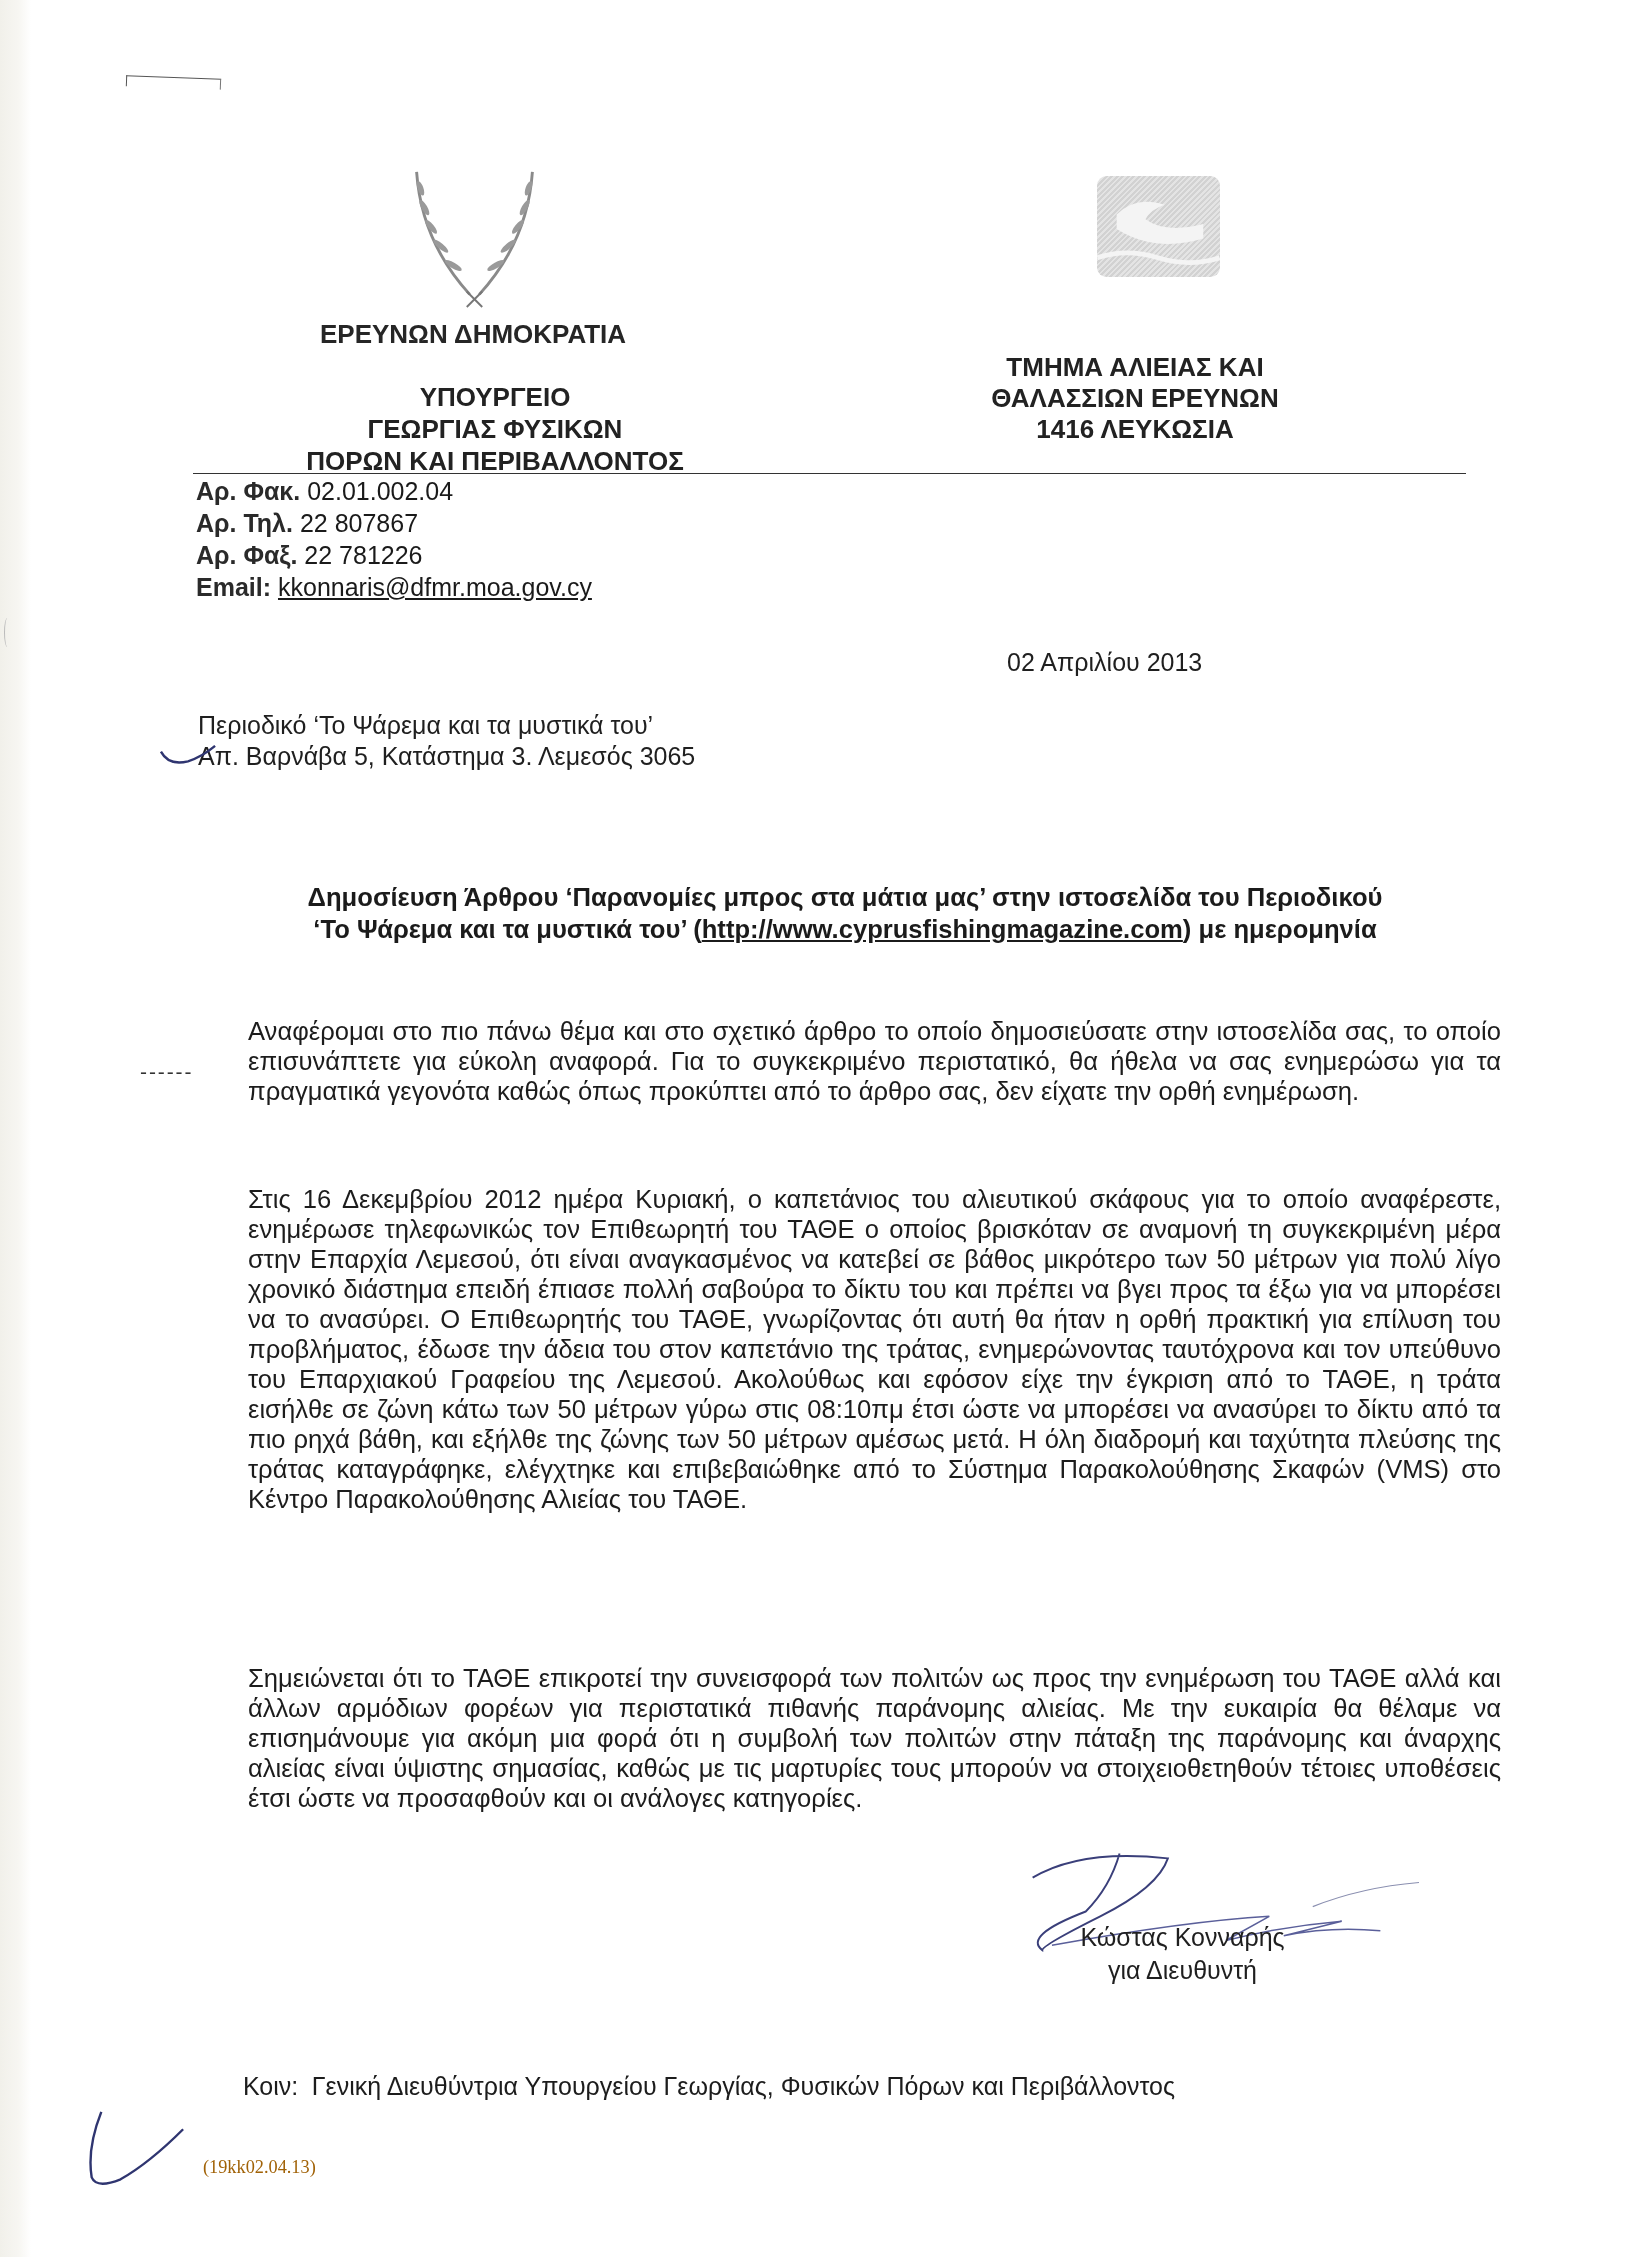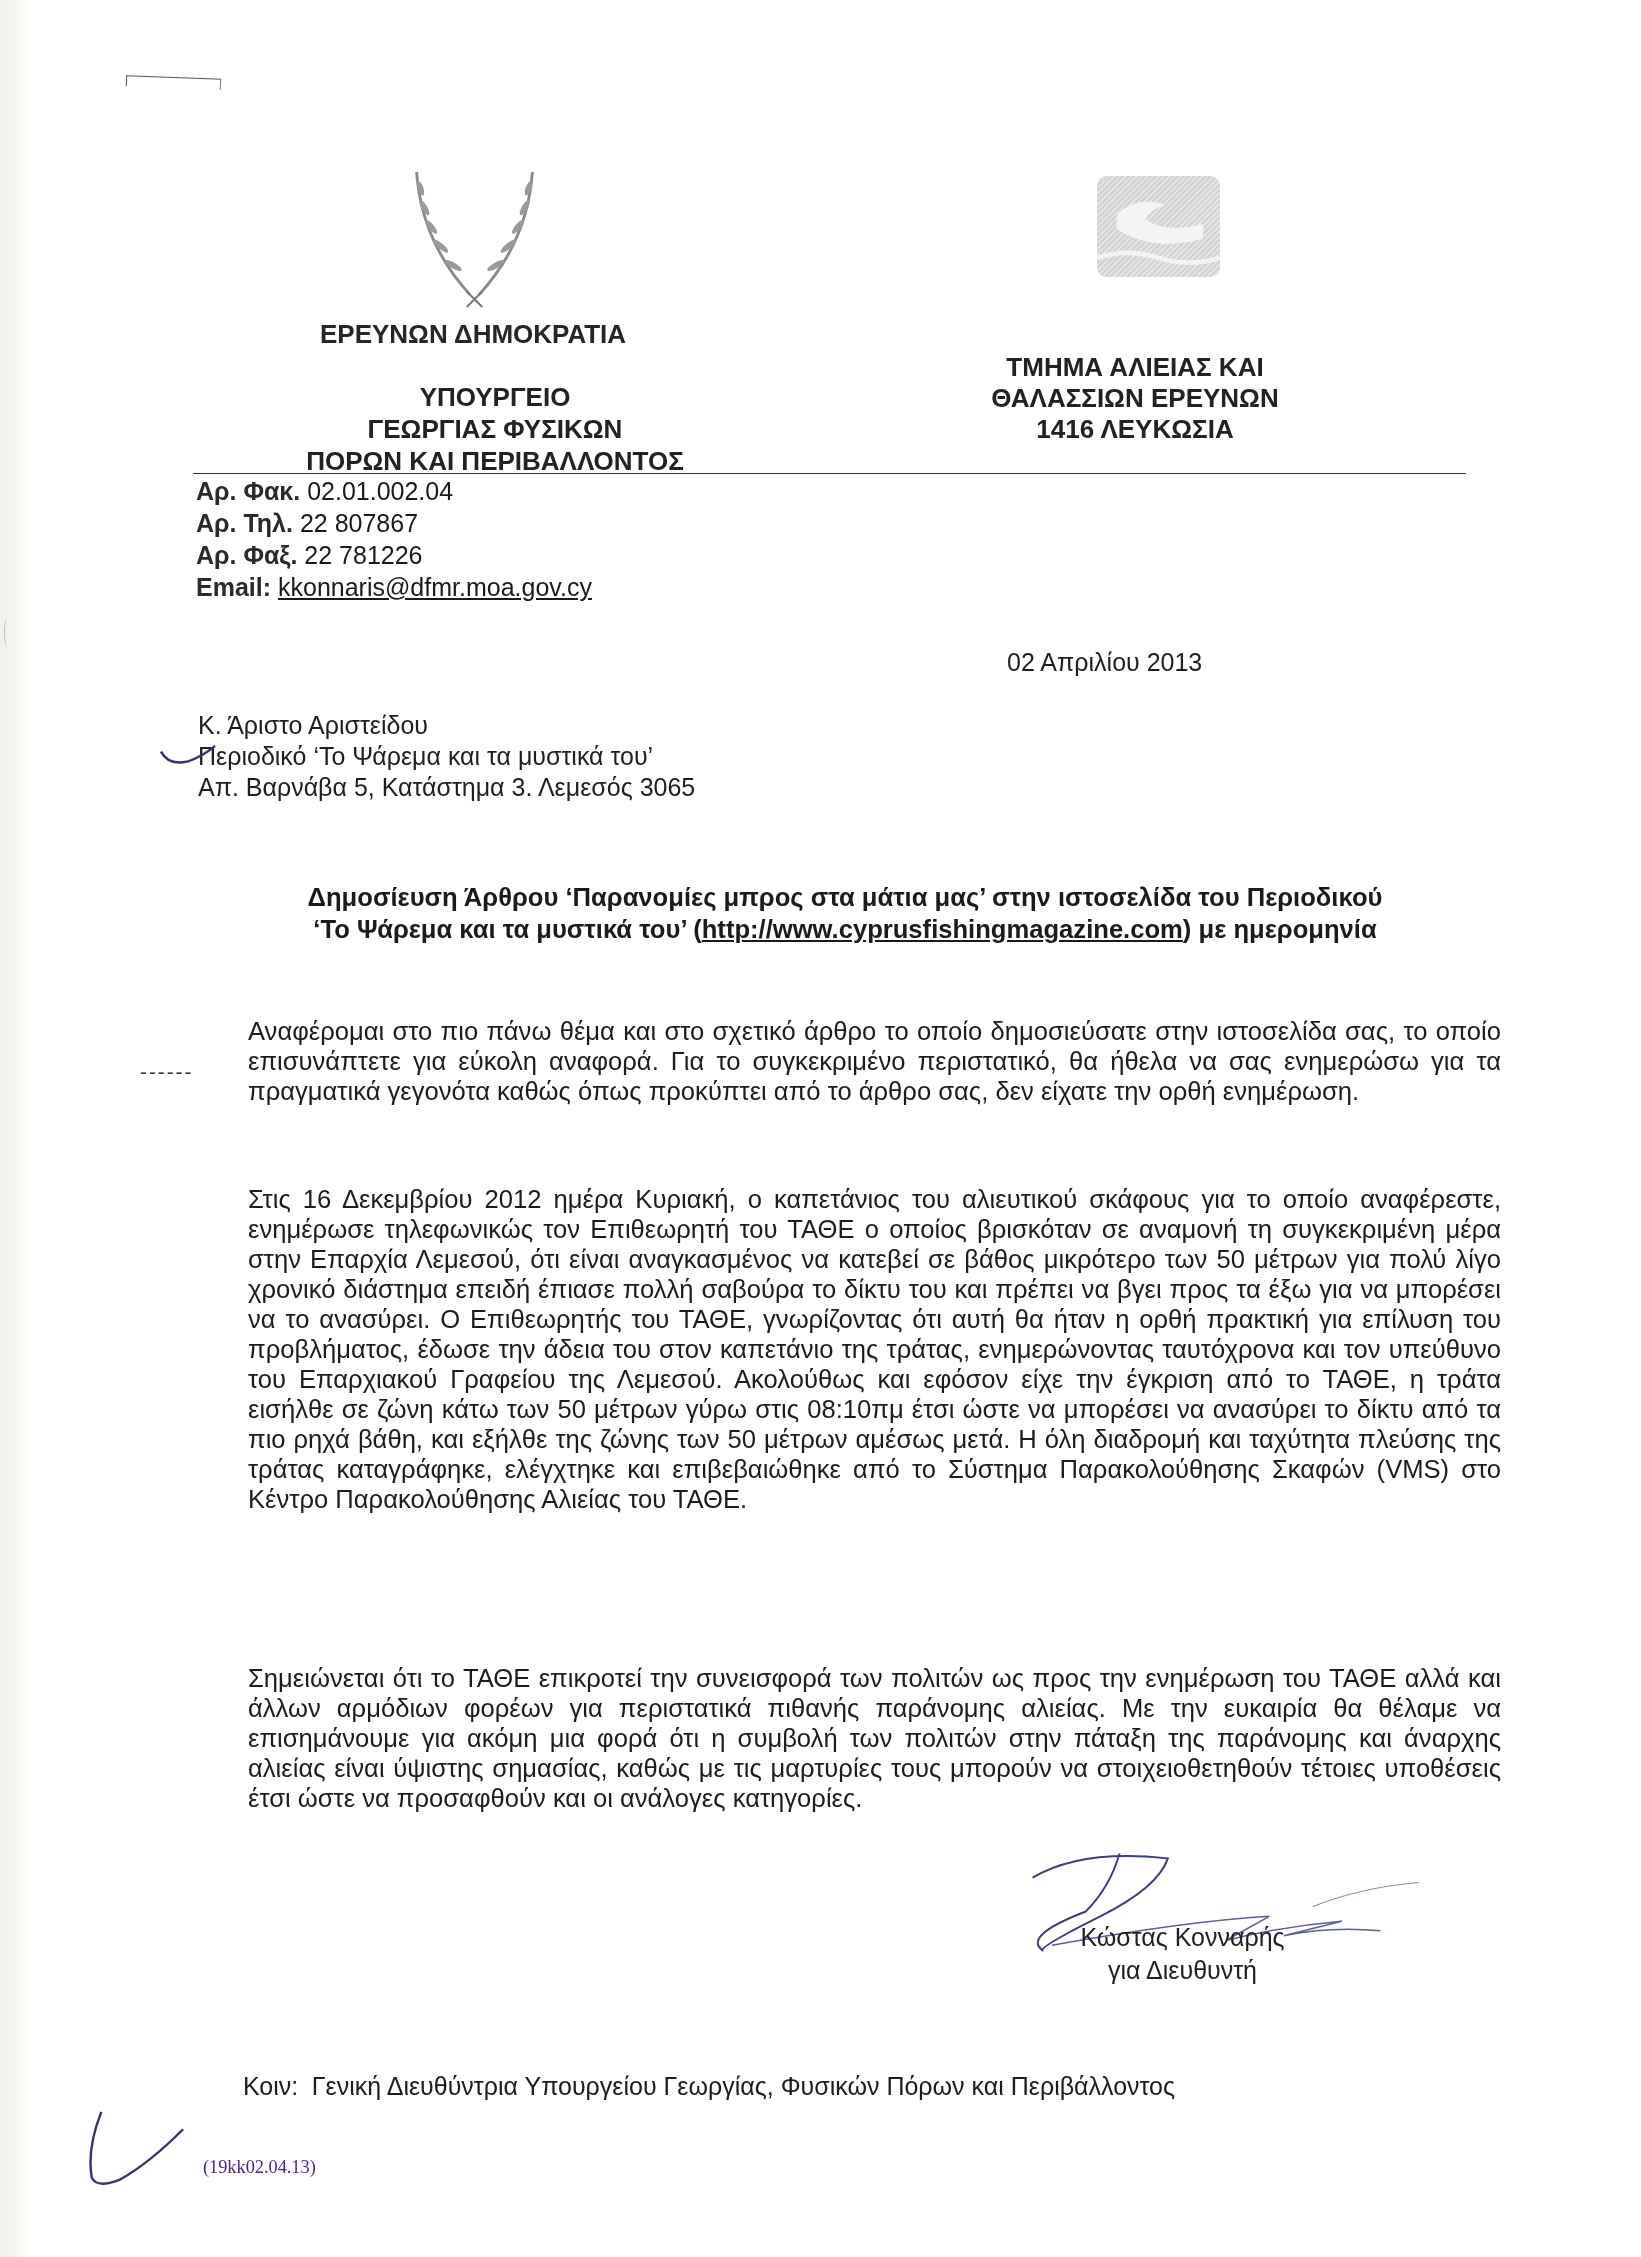--- a/index.html
+++ b/index.html
@@ -35,21 +35,21 @@
 
   .para { position:absolute; left:232px; width:1253px; font-size:25.6px; line-height:30px; text-align:justify; color:#1c1c1c;margin-left:16px; }
   .dash-margin { position:absolute; left:140px; top:1060px; font-size:21px; letter-spacing:1.9px; color:#333; }
 
   .sig-scribble { position:absolute; left:994px; top:1839px; width:425px; height:116px; }
   .signer { position:absolute; left:1057px; top:1921px; width:251px; text-align:center; font-size:25px; line-height:33px; color:#1f1f1f; }
 
   .cc { position:absolute; left:243px; top:2072px; font-size:25px; color:#1c1c1c; }
   .cc .cc-label { margin-right:13.5px; }
   .tick-hand { position:absolute; left:82px; top:2110px; width:106px; height:77px; }
-  .filecode { position:absolute; left:203px; top:2157px; font-family:"Liberation Serif", serif; font-size:18.3px; color:#4c1d95; }
+  .filecode { position:absolute; left:203px; top:2157px; font-family:"Liberation Serif", serif; font-size:18.3px; color:#a16207; }
   .side-mark { position:absolute; left:3.9px; top:618px; width:5.8px; height:29px; border-left:1px solid #bbb; border-radius:50%; }
 </style>
 </head>
 <body>
 
 <div class="scan-edge"></div>
 <div class="side-mark"></div>
 <div class="stroke-mark"></div>
 
 <svg class="laurel" viewBox="0 0 200 150">
@@ -95,21 +95,20 @@
 <div class="refs">
   <div><span class="lbl">Αρ. Φακ.</span> <span>02.01.002.04</span></div>
   <div><span class="lbl">Αρ. Τηλ.</span> <span>22 807867</span></div>
   <div><span class="lbl">Αρ. Φαξ.</span> <span>22 781226</span></div>
   <div><span class="lbl">Email:</span> <span class="email">kkonnaris@dfmr.moa.gov.cy</span></div>
 </div>
 
 <div class="date">02 Απριλίου 2013</div>
 
 <div class="recipient">
-  <div>Κ. Άριστο Αριστείδου</div>
   <div>Περιοδικό ‘Το Ψάρεμα και τα μυστικά του’</div>
   <div>Απ. Βαρνάβα 5, Κατάστημα 3. Λεμεσός 3065</div>
 </div>
 <svg class="check-hand" viewBox="0 0 60 30">
   <path d="M2 10 Q10 25 30 20 Q45 15 58 4" stroke="#2f3570" stroke-width="2.5" fill="none"></path>
 </svg>
 
 <div class="subject">
   <div>Δημοσίευση Άρθρου ‘Παρανομίες μπρος στα μάτια μας’ στην ιστοσελίδα του Περιοδικού</div>
   <div><span>‘Το Ψάρεμα και τα μυστικά του’ (</span><span class="url">http://www.cyprusfishingmagazine.com</span><span>) με ημερομηνία</span></div>

